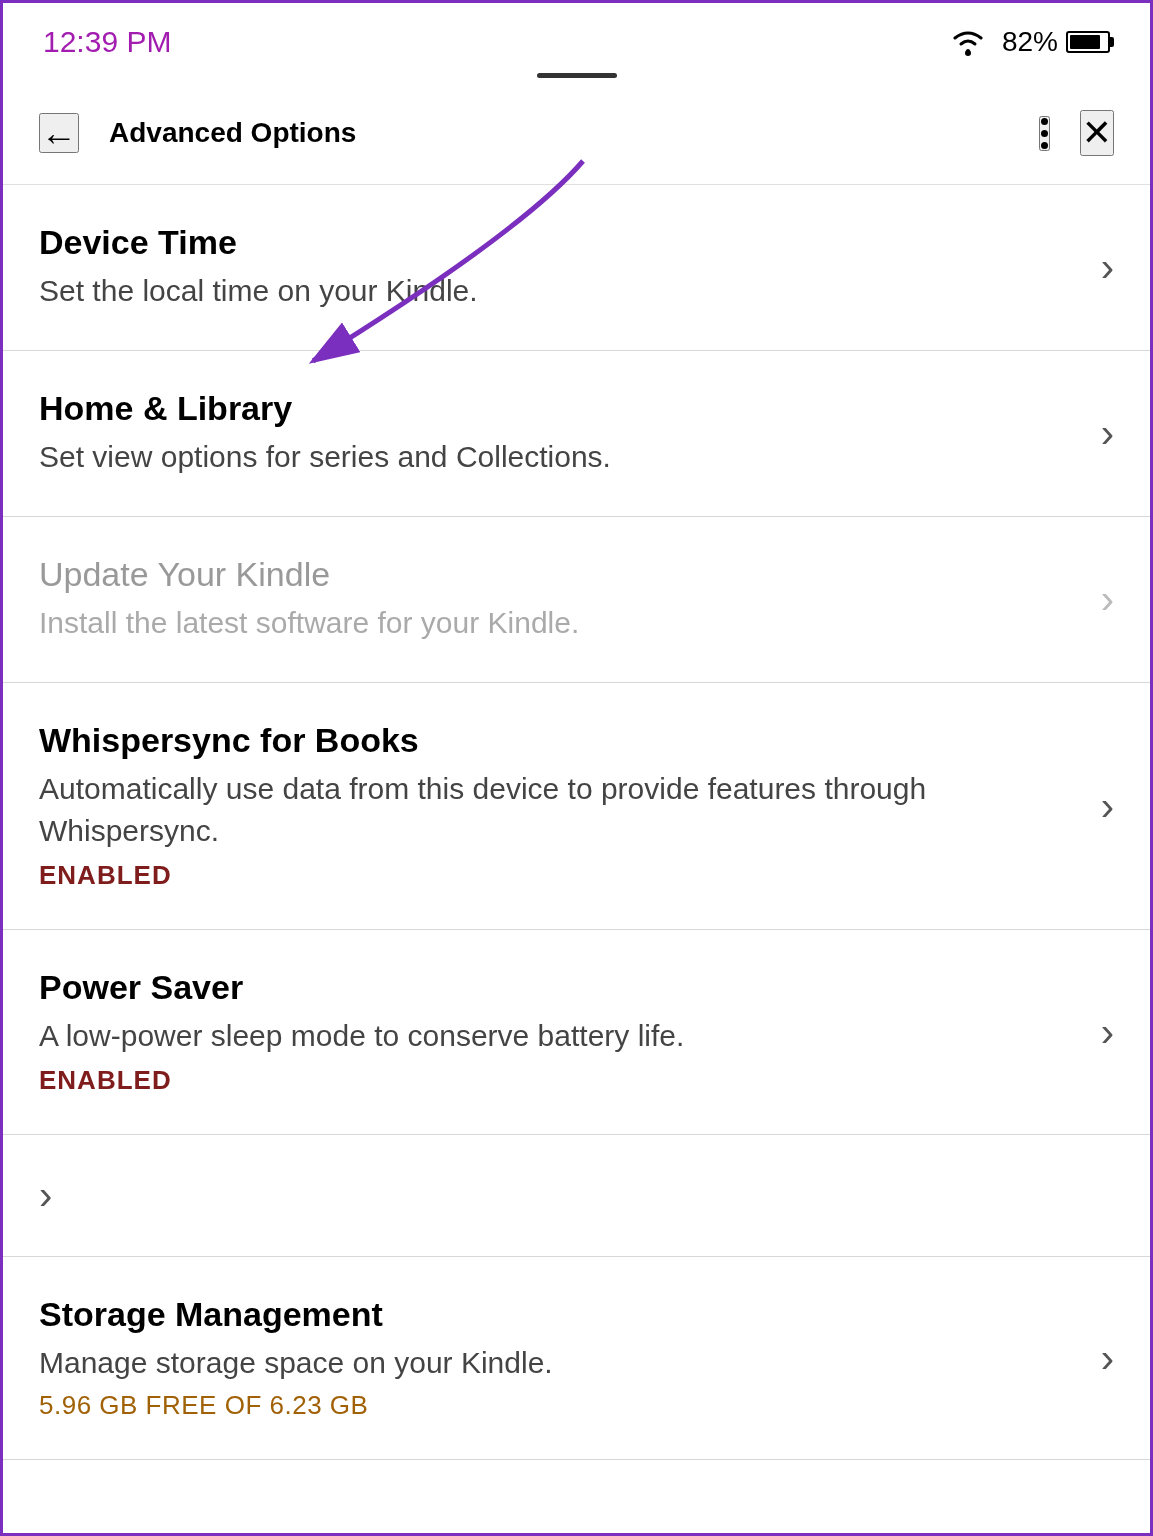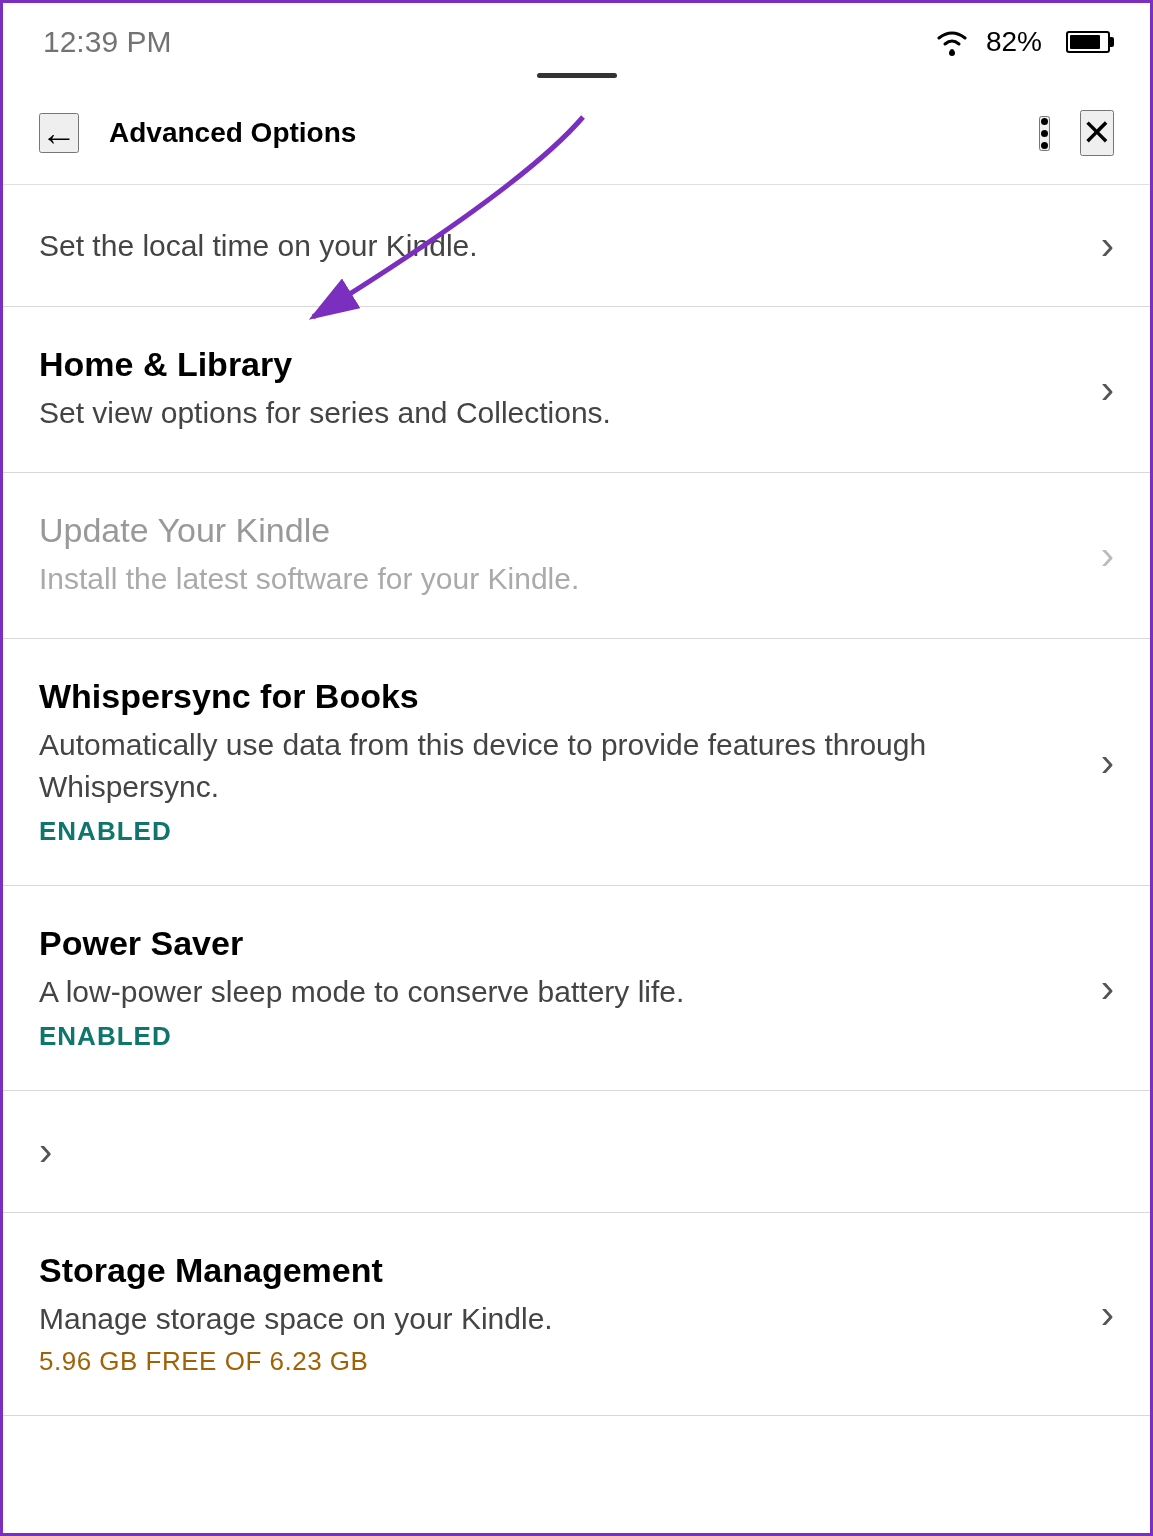--- a/index.html
+++ b/index.html
@@ -23,33 +23,33 @@
       display: flex;
       align-items: center;
       justify-content: space-between;
       padding: 18px 40px 10px 40px;
       height: 70px;
     }
 
     .status-time {
       font-size: 30px;
       font-weight: 500;
-      color: #737373;
+      color: #a21caf;
     }
 
     .status-right {
       display: flex;
       align-items: center;
       gap: 14px;
     }
 
     .battery-container {
       display: flex;
       align-items: center;
-      gap: 24px;
+      gap: 8px;
     }
 
     .battery-pct {
       font-size: 28px;
       color: #000;
     }
 
     .battery-icon {
       width: 44px;
       height: 22px;
@@ -188,21 +188,21 @@
       line-height: 1.4;
     }
 
     .menu-item-desc.disabled {
       color: #aaa;
     }
 
     .menu-item-status {
       font-size: 26px;
       font-weight: 700;
-      color: #0f766e;
+      color: #7f1d1d;
       letter-spacing: 1px;
       margin-top: 8px;
     }
 
     .menu-item-storage {
       font-size: 26px;
       color: #a16207;
       margin-top: 6px;
       letter-spacing: 0.5px;
     }
@@ -260,20 +260,21 @@
     <button class="close-btn">
       <span>✕</span>
     </button>
   </div>
 </div>
 
 <ul class="menu-list">
 
   <li class="menu-item">
     <div class="menu-item-content">
+      <div class="menu-item-title">Device Time</div>
       <div class="menu-item-desc">Set the local time on your Kindle.</div>
     </div>
     <span class="chevron">›</span>
   </li>
 
   <li class="menu-item" style="position:relative;">
     <div class="menu-item-content">
       <div class="menu-item-title">Home &amp; Library</div>
       <div class="menu-item-desc">Set view options for series and Collections.</div>
     </div>

